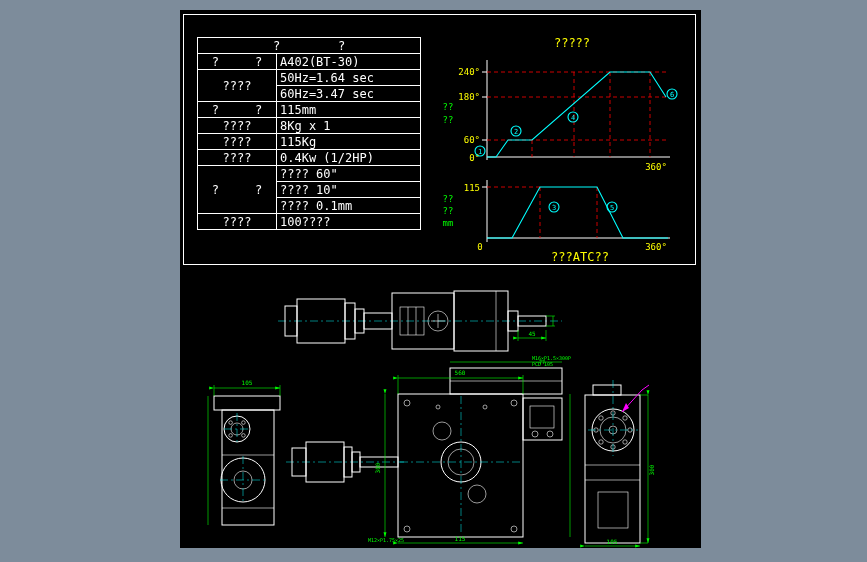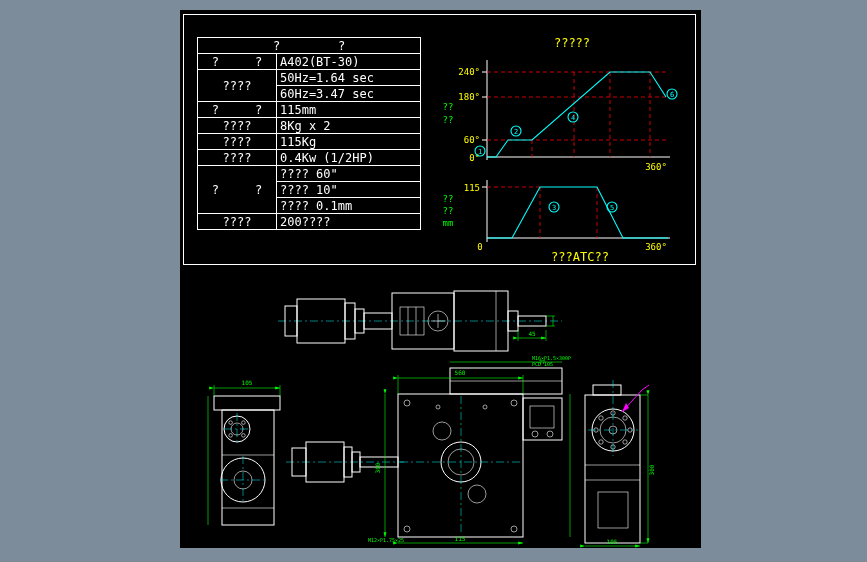--- a/index.html
+++ b/index.html
@@ -280,21 +280,21 @@
       </tr>
       <tr>
             <td>60Hz=3.47 sec</td>
           </tr>
       <tr>
         <td class="lbl">?     ?</td>
         <td>115mm</td>
       </tr>
       <tr>
         <td class="lbl">????</td>
-        <td>8Kg x 2</td>
+        <td>8Kg x 1</td>
       </tr>
       <tr>
         <td class="lbl">????</td>
         <td>115Kg</td>
       </tr>
       <tr>
         <td class="lbl">????</td>
         <td>0.4Kw (1/2HP)</td>
       </tr>
       <tr>
@@ -302,19 +302,19 @@
         <td>???? 60"</td>
       </tr>
       <tr>
             <td>???? 10"</td>
           </tr>
       <tr>
             <td>???? 0.1mm</td>
           </tr>
       <tr>
         <td class="lbl">????</td>
-        <td>200????</td>
+        <td>100????</td>
       </tr>
     </tbody>
       </table>
 
   </div>
 </div>
 
 </body></html>

